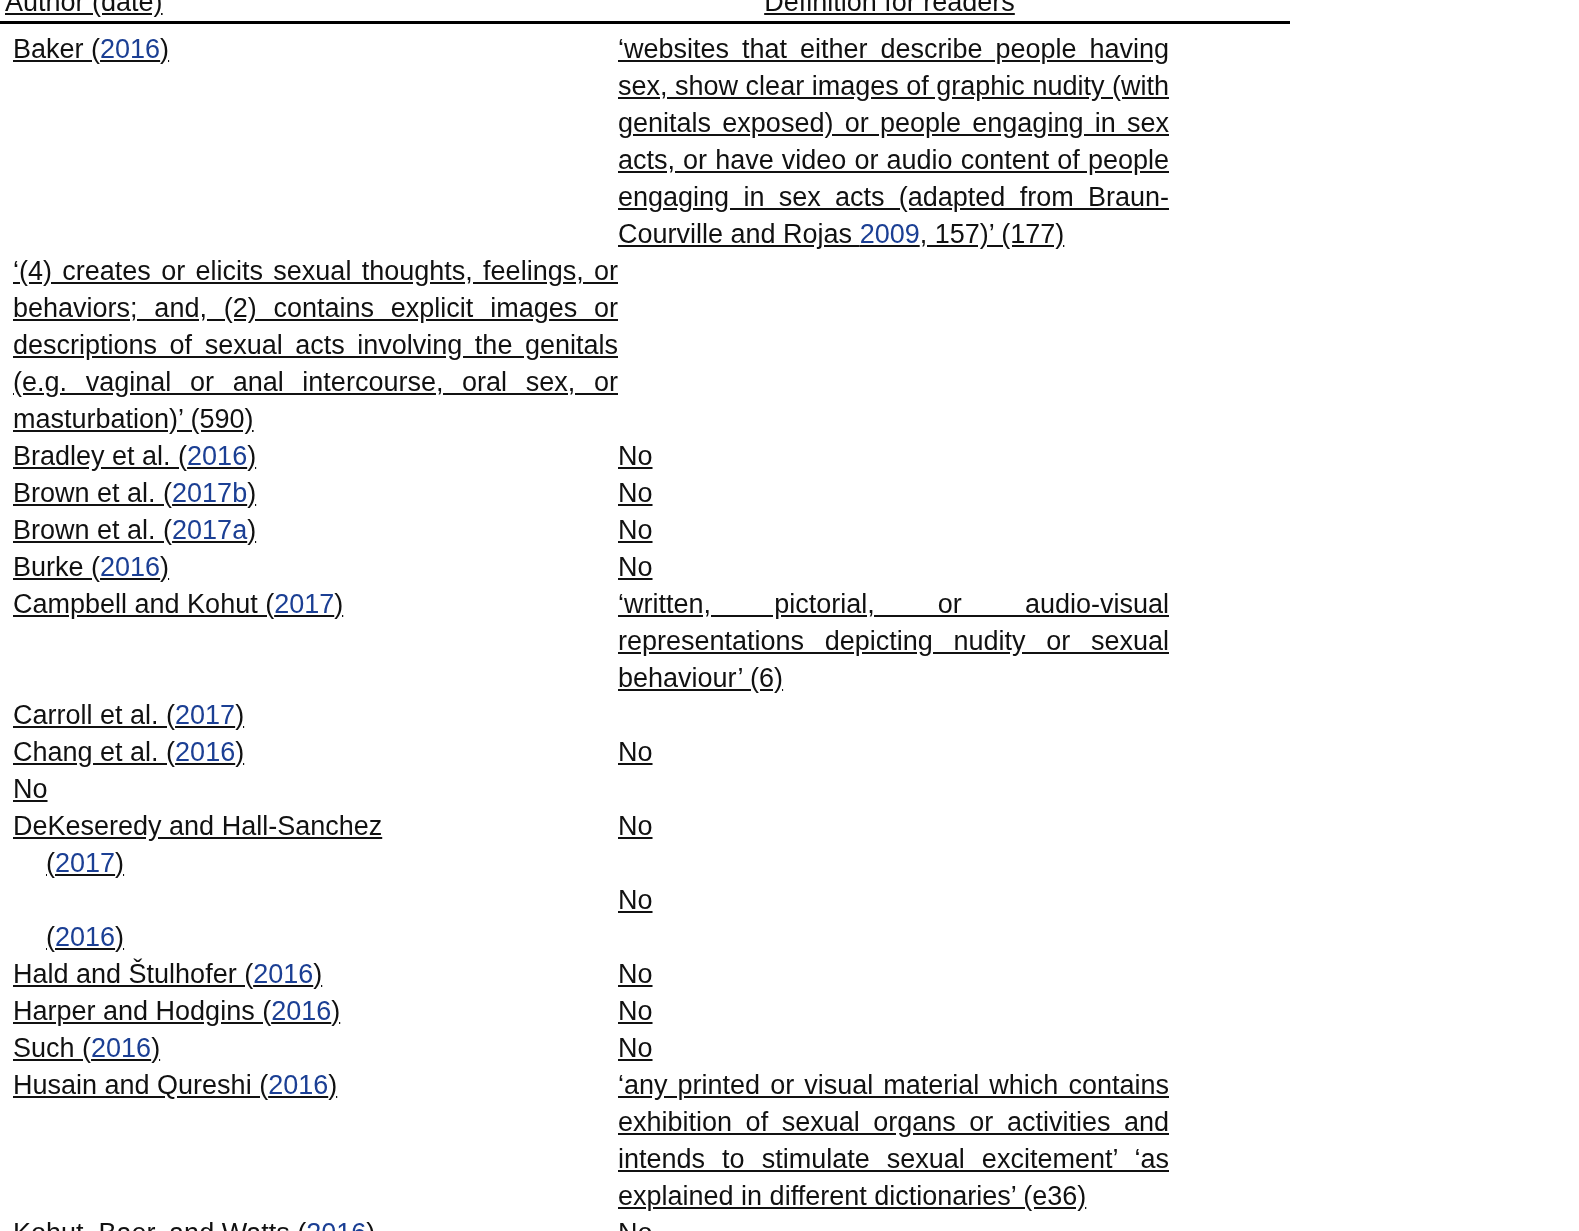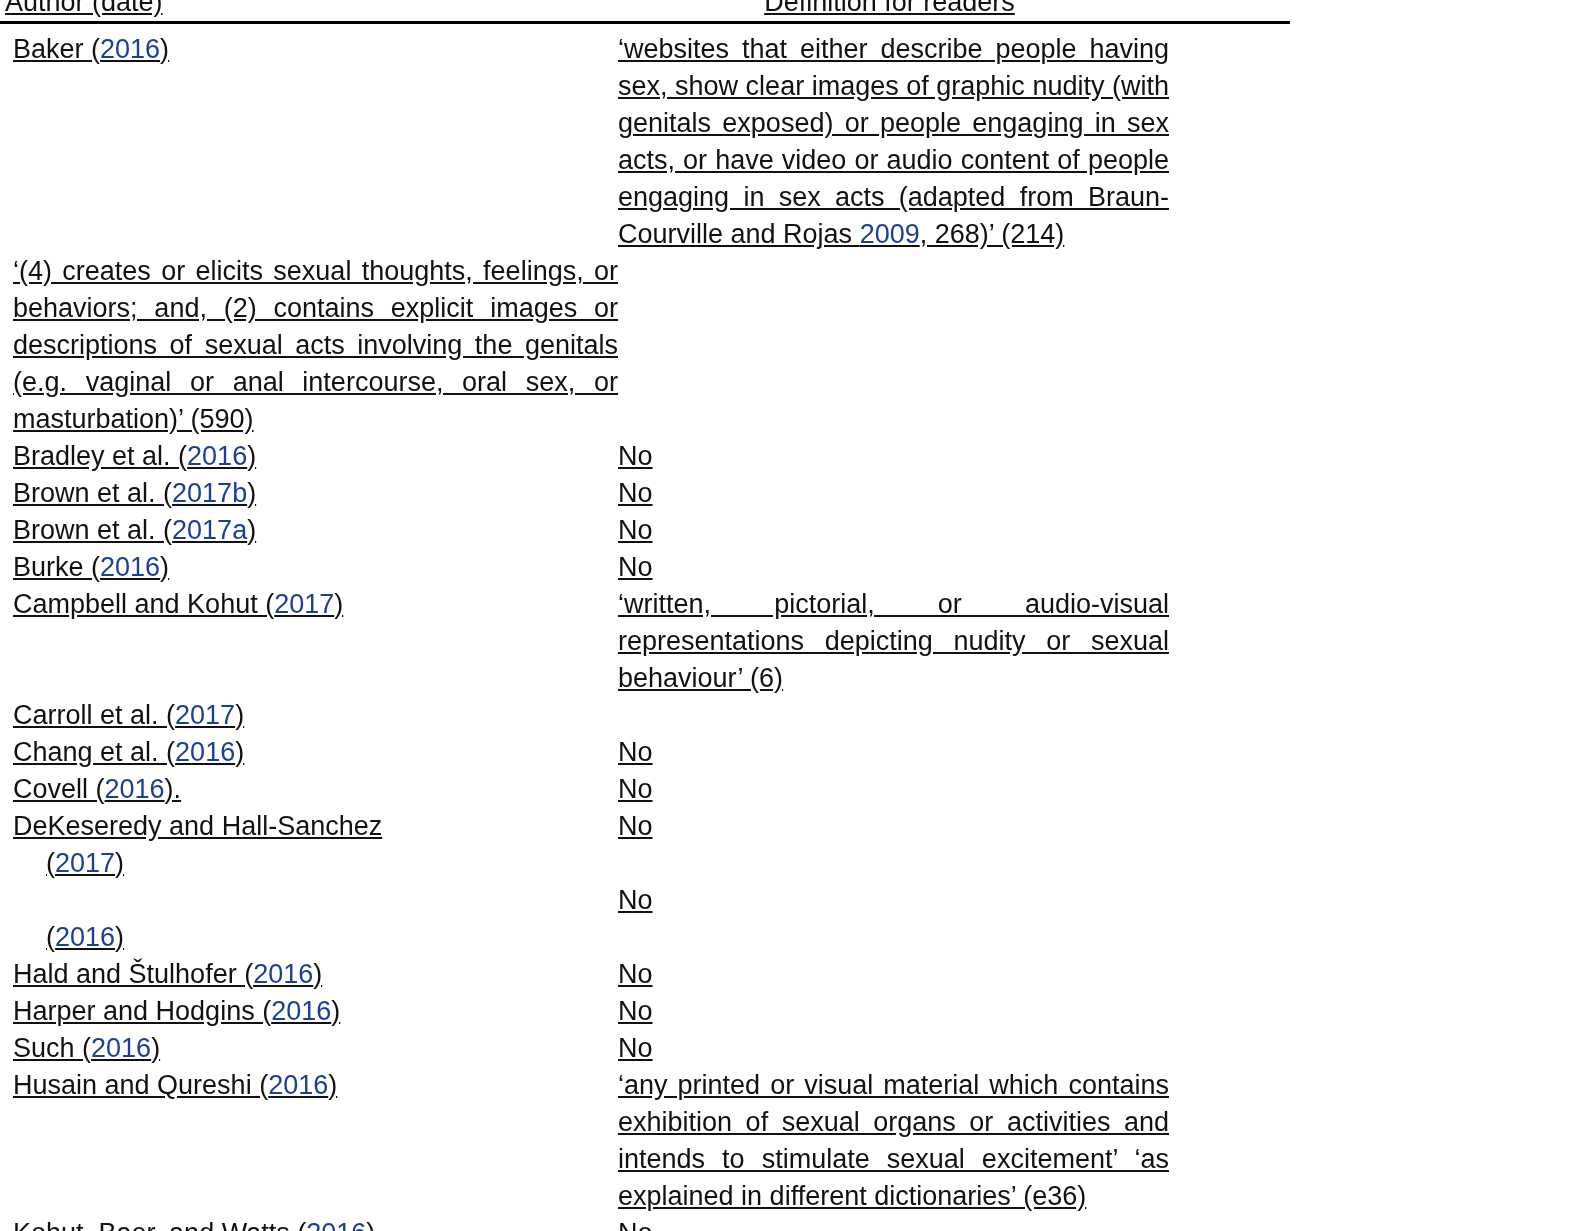--- a/index.html
+++ b/index.html
@@ -63,21 +63,21 @@
   <div class="header-row">
     <div class="hcell author">Author (date)</div>
     <div class="hcell def">Definition for readers</div>
   </div>
 
   <div class="rule-top"></div>
 
   <div class="table-body">
       <div class="row">
         <div class="cell author-cell"><span>Baker (</span><span class="link">2016</span><span>)</span></div>
-        <div class="cell def-cell"><span>‘websites that either describe people having sex, show clear images of graphic nudity (with genitals exposed) or people engaging in sex acts, or have video or audio content of people engaging in sex acts (adapted from Braun-Courville and Rojas </span><span class="link">2009</span><span>, 268)’ (214)</span></div>
+        <div class="cell def-cell"><span>‘websites that either describe people having sex, show clear images of graphic nudity (with genitals exposed) or people engaging in sex acts, or have video or audio content of people engaging in sex acts (adapted from Braun-Courville and Rojas </span><span class="link">2009</span><span>, 157)’ (177)</span></div>
       </div>
       <div class="row">
         <div class="cell def-cell"><span>‘(4) creates or elicits sexual thoughts, feelings, or behaviors; and, (2) contains explicit images or descriptions of sexual acts involving the genitals (e.g. vaginal or anal intercourse, oral sex, or masturbation)’ (590)</span></div>
       </div>
       <div class="row">
         <div class="cell author-cell"><span>Bradley et al. (</span><span class="link">2016</span><span>)</span></div>
         <div class="cell def-cell"><span>No</span></div>
       </div>
       <div class="row">
         <div class="cell author-cell"><span>Brown et al. (</span><span class="link">2017b</span><span>)</span></div>
@@ -96,21 +96,20 @@
         <div class="cell def-cell"><span>‘written, pictorial, or audio-visual representations depicting nudity or sexual behaviour’ (6)</span></div>
       </div>
       <div class="row">
         <div class="cell author-cell"><span>Carroll et al. (</span><span class="link">2017</span><span>)</span></div>
       </div>
       <div class="row">
         <div class="cell author-cell"><span>Chang et al. (</span><span class="link">2016</span><span>)</span></div>
         <div class="cell def-cell"><span>No</span></div>
       </div>
       <div class="row">
-        <div class="cell author-cell"><span>Covell (</span><span class="link">2016</span><span>).</span></div>
         <div class="cell def-cell"><span>No</span></div>
       </div>
       <div class="row">
         <div class="cell author-cell"><span>DeKeseredy and Hall-Sanchez</span><br><span>(</span><span class="link">2017</span><span>)</span></div>
         <div class="cell def-cell"><span>No</span></div>
       </div>
       <div class="row">
         <div class="cell author-cell"><br><span>(</span><span class="link">2016</span><span>)</span></div>
         <div class="cell def-cell"><span>No</span></div>
       </div>

